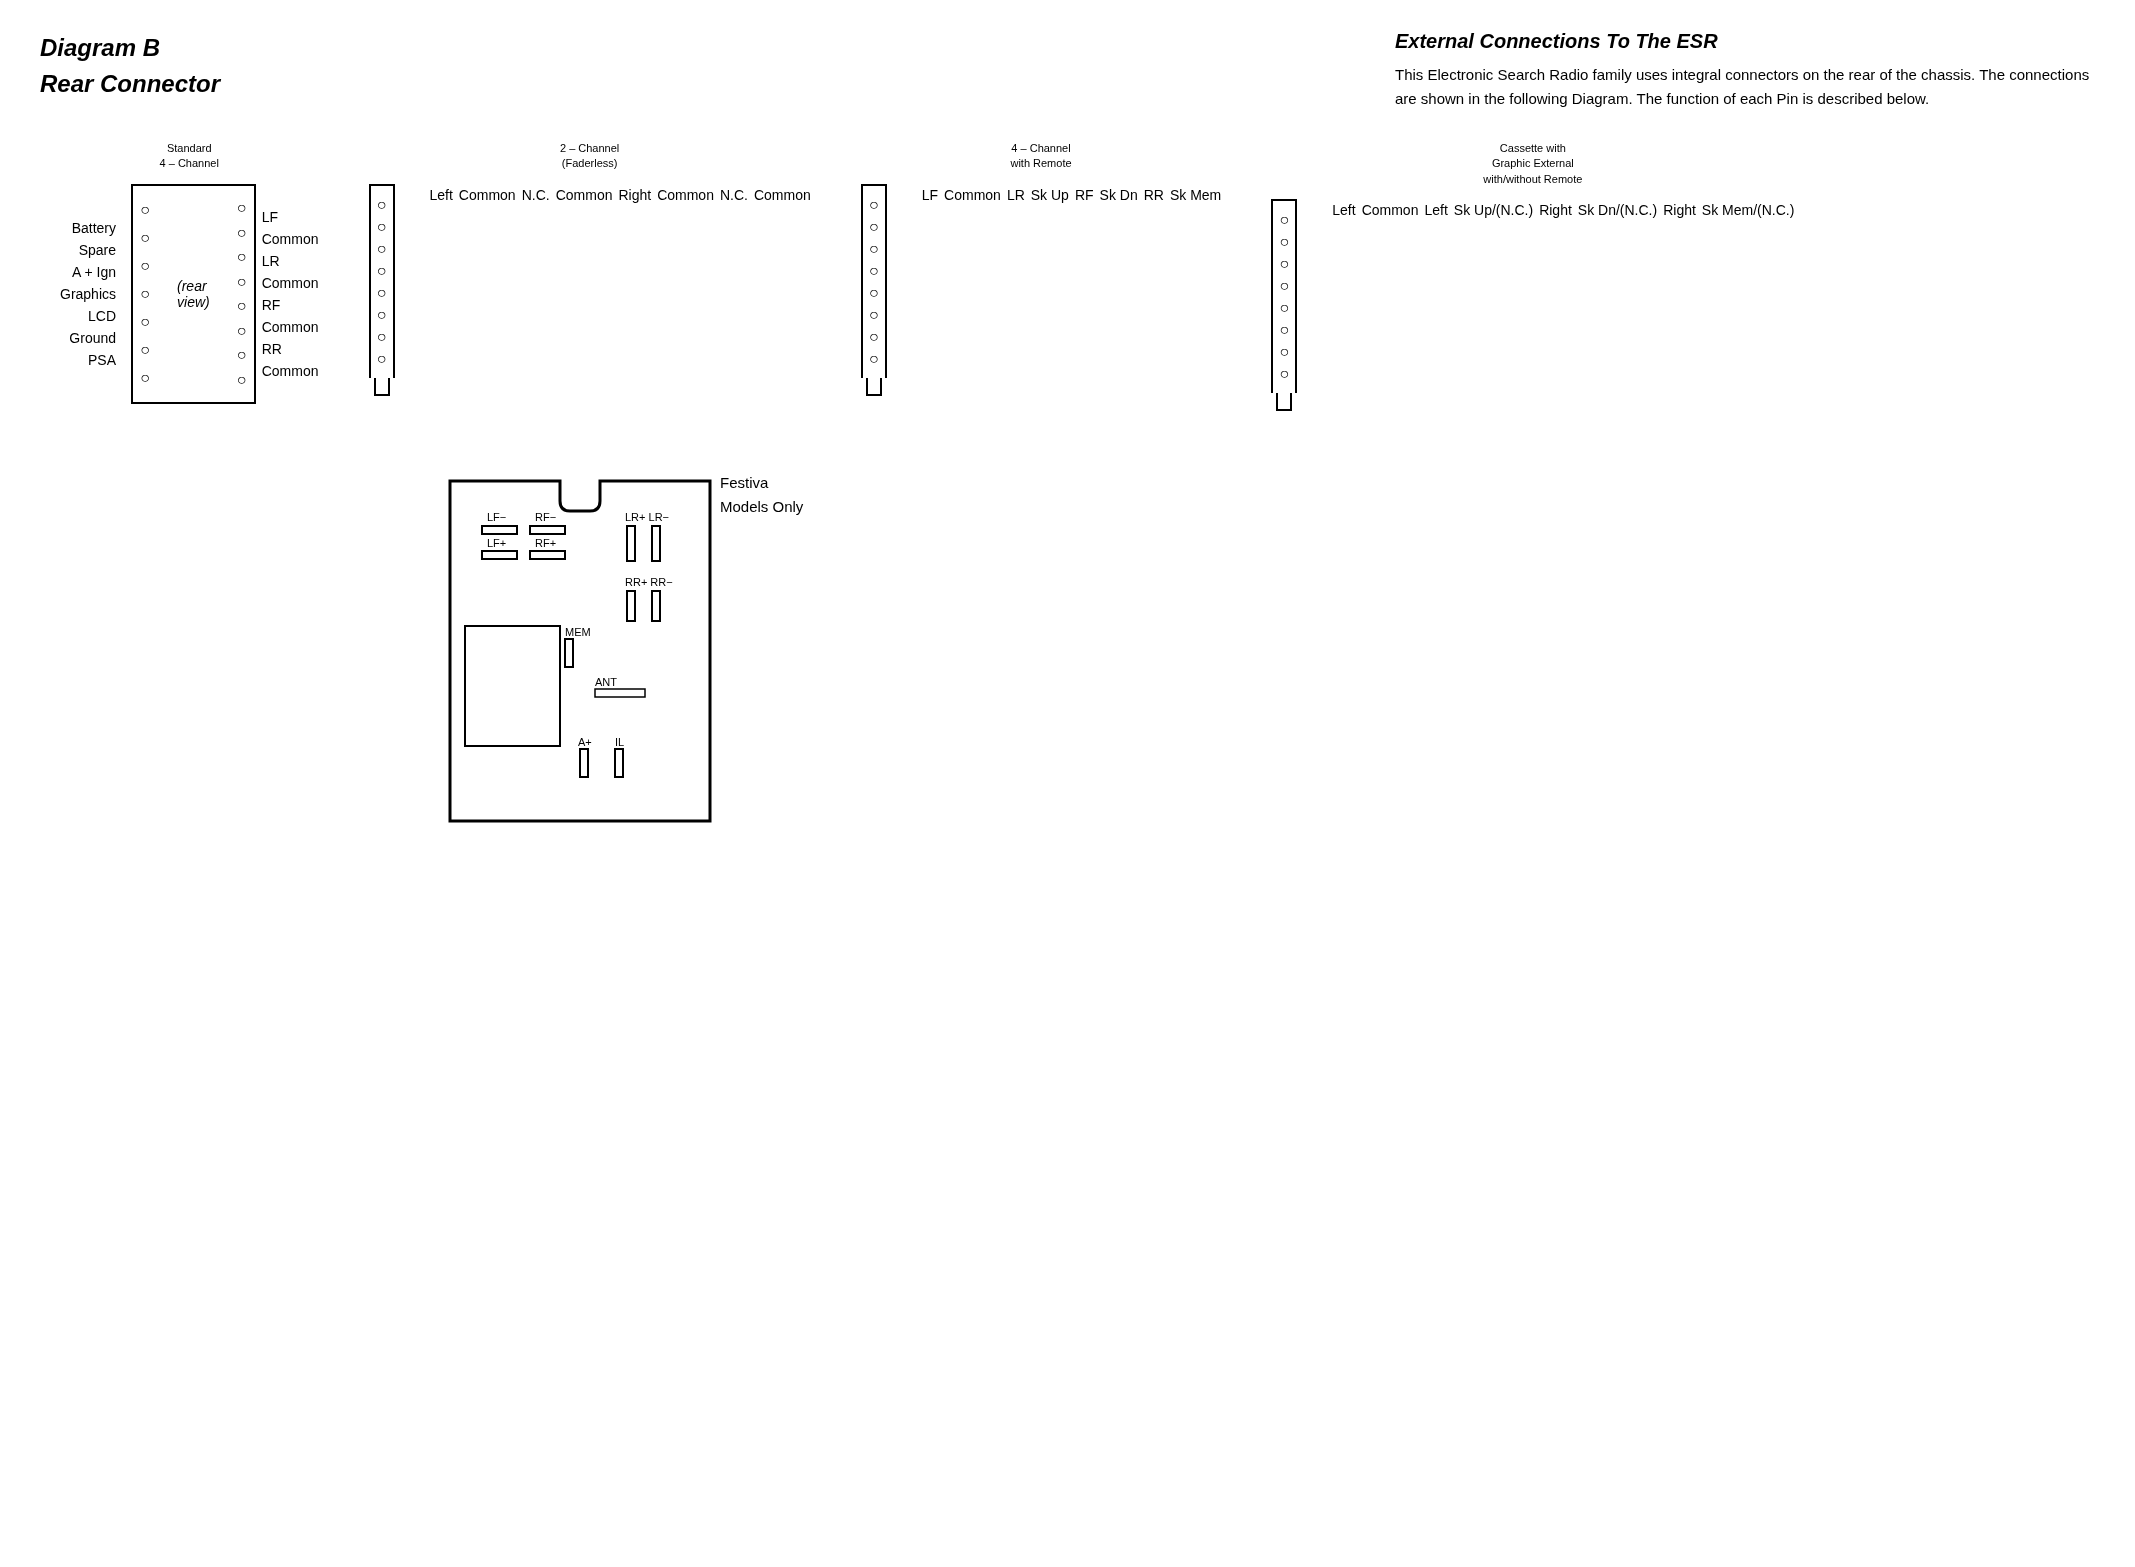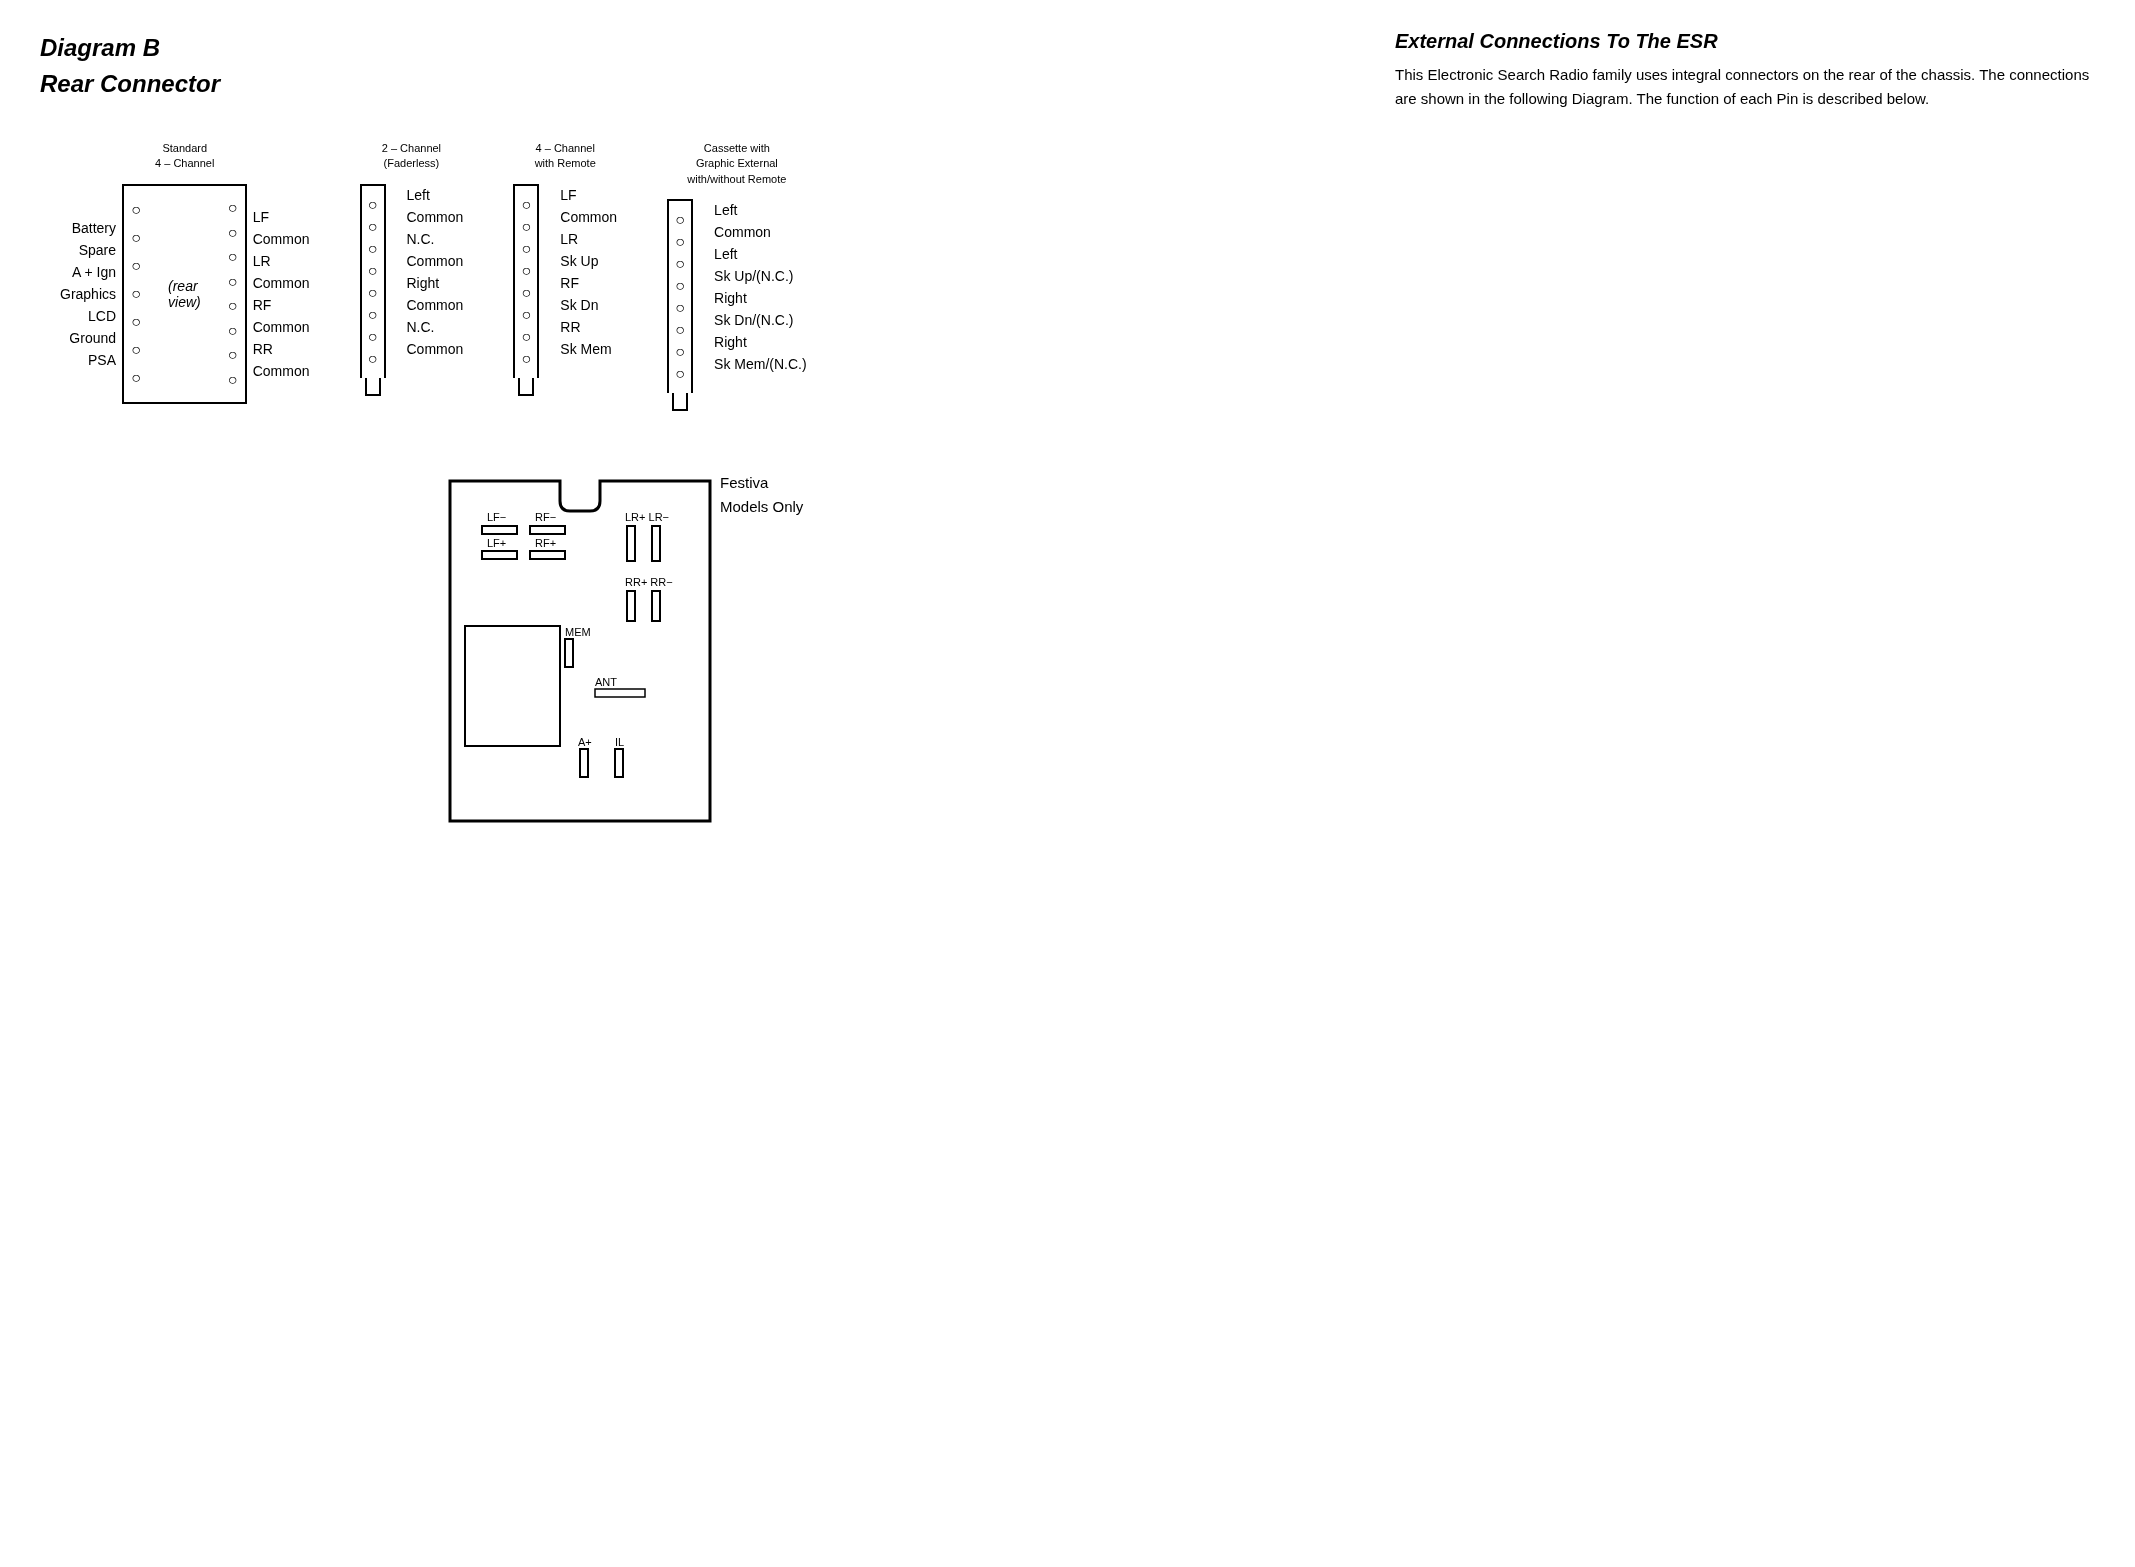--- a/index.html
+++ b/index.html
@@ -105,21 +105,21 @@
     }
 
     .row-label-left {
       text-align: right;
       white-space: nowrap;
       font-size: 14px;
       height: 22px;
       display: flex;
       align-items: center;
       justify-content: flex-end;
-      padding-right: 6px;
+      padding-right: 15px;
     }
 
     .row-label-right {
       text-align: left;
       white-space: nowrap;
       font-size: 14px;
       height: 22px;
       display: flex;
       align-items: center;
       padding-left: 6px;
@@ -161,22 +161,23 @@
       width: 20px;
       height: 18px;
       border-left: 2.5px solid #000;
       border-right: 2.5px solid #000;
       border-bottom: 2.5px solid #000;
       align-self: center;
     }
 
     .chan-right-labels {
       display: flex;
-      flex-direction: column;
+      flex-direction: row;
       padding-left: 15px;
+      margin-left: 14px;
     }
 
     
     .festiva-area {
       display: flex;
       align-items: flex-start;
       margin-top: 60px;
       padding-left: 400px;
     }
 

